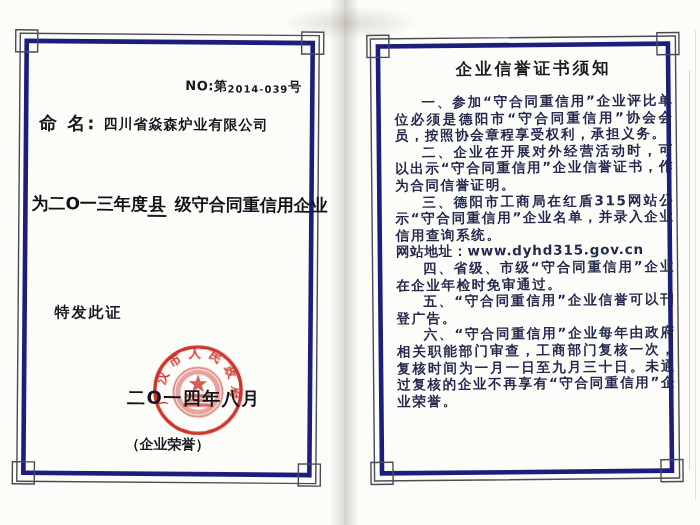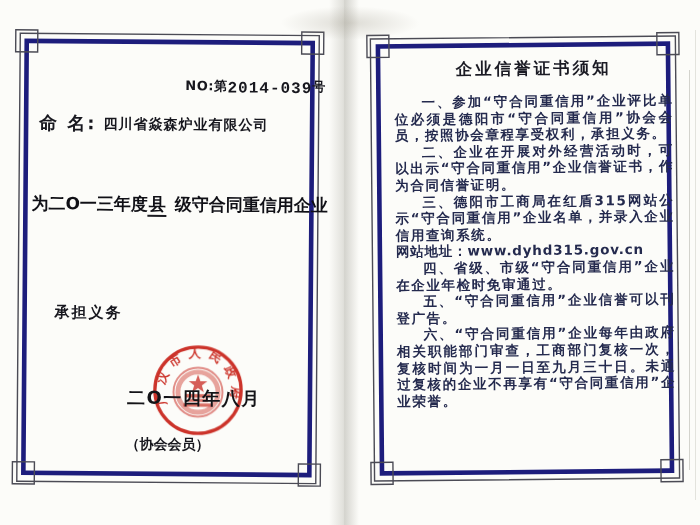--- a/index.html
+++ b/index.html
@@ -13,21 +13,21 @@
 
   
   .page { position:absolute; top:0; width:345px; height:525px; }
   .page-left  { left:0;   transform:rotate(.45deg); }
   .page-right { left:355px; transform:rotate(-.55deg); }
   .frame { position:absolute; left:0; top:0; }
 
   
   .lp-text { position:absolute; color:#17171e; white-space:nowrap; }
   .serial { left:184px; top:77px; font-size:13px; font-weight:bold; letter-spacing:.5px; }
-  .serial .ser-num { position:relative; top:2px; font-size:16px; letter-spacing:1px;font-family:Liberation Mono, monospace; }
+  .serial .ser-num { position:relative; top:2px; font-size:10px; letter-spacing:1px; }
   .name-line { left:38px; top:112px; }
   .name-label { font-size:18px; font-weight:bold; letter-spacing:2px;margin-top:35px; }
   .company { font-size:14px; font-weight:bold; letter-spacing:1px; margin-left:7px; position:relative; top:-1px; }
   .award-line { left:31px; top:193px; font-size:17px; font-weight:bold; letter-spacing:0; color:#101016; }
   .award-level { margin-right:8px; border-bottom:2px solid #1a1a20; padding:0 1px 1px 1px; }
   .issue { left:55px; top:304px; font-size:15px; font-weight:bold; letter-spacing:2px; }
   .cert-date { left:128px; top:386px; font-size:18px; font-weight:bold; letter-spacing:1.5px; color:#141418; z-index:5; }
   .validity { left:127px; top:436px; font-size:14px; font-weight:bold; letter-spacing:0; }
 
   
@@ -65,21 +65,21 @@
       <rect x="14" y="463" width="22" height="22" fill="none" stroke="#4b4b55" stroke-width="1.4"></rect>
       <rect x="300" y="463" width="22" height="22" fill="none" stroke="#4b4b55" stroke-width="1.4"></rect>
     </svg>
 
     <div class="lp-text serial"><span>NO:第</span><span class="ser-num">2014-039</span><span>号</span></div>
 
     <div class="lp-text name-line"><span class="name-label">命 名:</span><span class="company">四川省焱森炉业有限公司</span></div>
 
     <div class="lp-text award-line"><span>为二O一三年度</span><span class="award-level">县</span><span>级守合同重信用企业</span></div>
 
-    <div class="lp-text issue">承担义务</div>
+    <div class="lp-text issue">特发此证</div>
 
     <svg class="seal" viewBox="-50 -50 100 100">
       <defs>
         <path id="sealArc" d="M -27.8 19.5 A 34 34 0 1 1 27.8 19.5" fill="none"></path>
         <filter id="sealBlur">
             <feGaussianBlur stdDeviation="0.55"></feGaussianBlur>
           </filter>
       </defs>
       <g filter="url(#sealBlur)">
         <circle cx="0" cy="0" r="44" fill="none" stroke="#c9281f" stroke-width="3.4"></circle>
@@ -91,21 +91,21 @@
           <circle cx="0" cy="2" r="20.5" fill="none" stroke="#c9281f" stroke-width="5" opacity=".55"></circle>
           <polygon fill="#c9281f" points="0,-16 2.4,-9.2 9.5,-9.1 3.9,-4.9 6,2.1 0,-2.1 -6,2.1 -3.9,-4.9 -9.5,-9.1 -2.4,-9.2"></polygon>
           <rect x="-13" y="4" width="26" height="3.6" fill="#c9281f" opacity=".9"></rect>
           <rect x="-10" y="9" width="20" height="3" fill="#c9281f" opacity=".85"></rect>
           <rect x="-15" y="13.5" width="30" height="3.4" fill="#c9281f" opacity=".9"></rect>
         </g>
       </g>
     </svg>
 
     <div class="lp-text cert-date">二O一四年八月</div>
-    <div class="lp-text validity">（协会会员）</div>
+    <div class="lp-text validity">（企业荣誉）</div>
   </div>
 
   <div class="page page-right">
     <svg class="frame" width="345" height="525" viewBox="0 0 345 525">
       <rect x="17.5" y="37.5" width="305" height="442" fill="none" stroke="#4b4b55" stroke-width="1.4"></rect>
       <rect x="25" y="45" width="290" height="427" fill="none" stroke="#1d1d7c" stroke-width="4.6"></rect>
       <rect x="14" y="34" width="22" height="22" fill="none" stroke="#4b4b55" stroke-width="1.4"></rect>
       <rect x="304" y="34" width="22" height="22" fill="none" stroke="#4b4b55" stroke-width="1.4"></rect>
       <rect x="14" y="461" width="22" height="22" fill="none" stroke="#4b4b55" stroke-width="1.4"></rect>
       <rect x="304" y="461" width="22" height="22" fill="none" stroke="#4b4b55" stroke-width="1.4"></rect>

